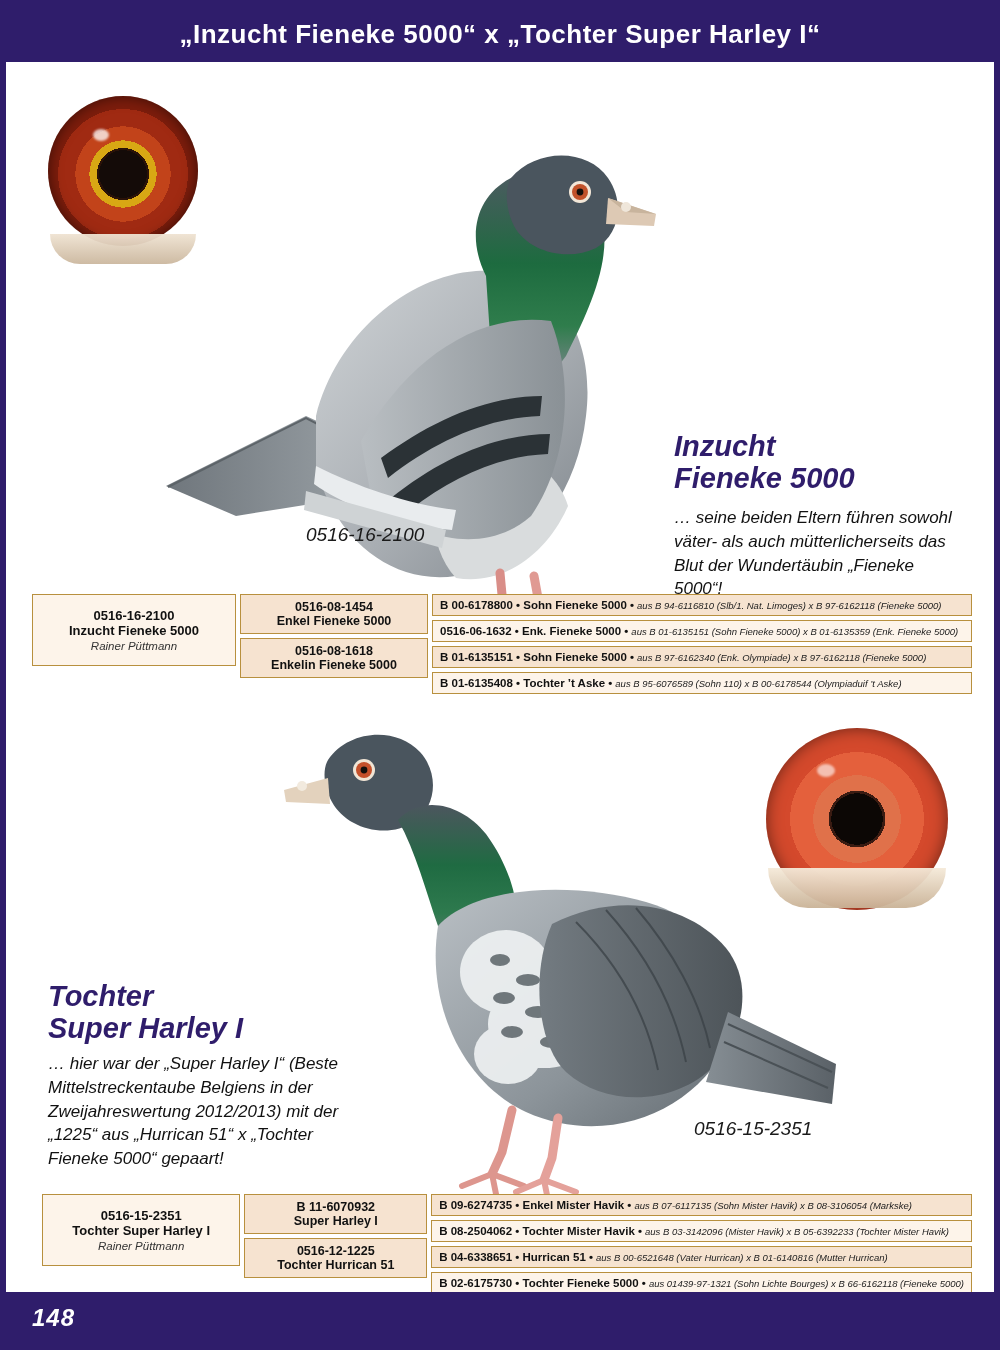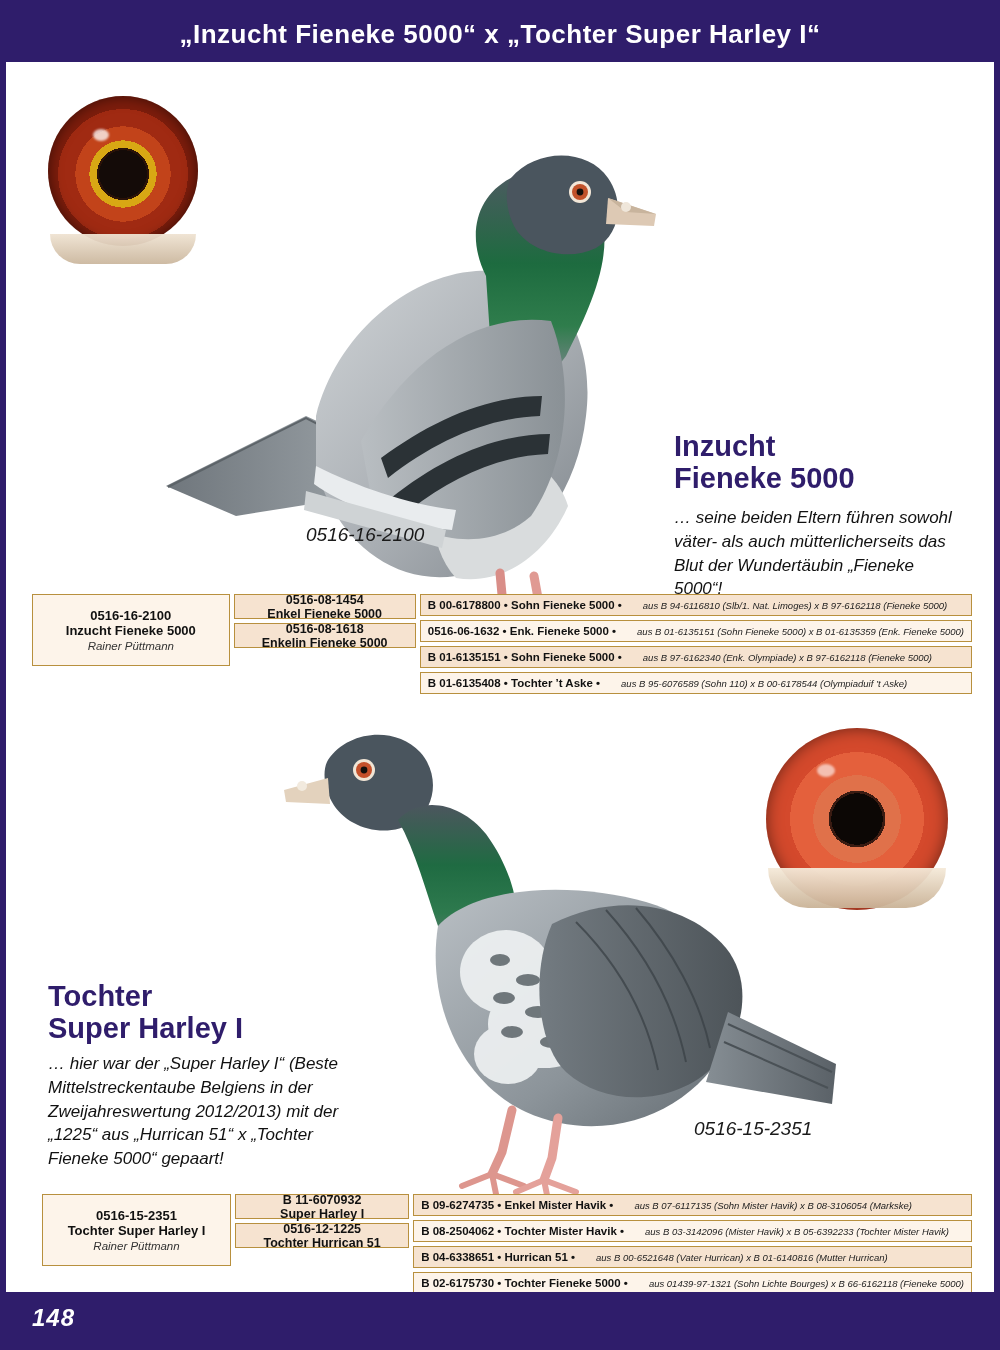--- a/index.html
+++ b/index.html
@@ -147,20 +147,21 @@
     color: #1a1a1a;
   }
   .ring-top { left: 300px; top: 518px; }
   .ring-bottom { left: 688px; top: 1112px; }
 
   
   .headline {
     position: absolute;
     color: #2f1d6b;
     font-weight: bold;
+    font-style: italic;
     font-size: 29px;
     line-height: 1.12;
   }
   .head-top { left: 668px; top: 424px; }
   .head-bottom { left: 42px; top: 974px; }
 
   .blurb {
     position: absolute;
     font-size: 17px;
     font-style: italic;
@@ -190,29 +191,29 @@
     box-sizing: border-box;
     display: flex;
     flex-direction: column;
     align-items: center;
     justify-content: center;
     text-align: center;
     padding: 4px 6px;
   }
   .cell.light { background: #fdf4ea; }
   .cell-1 { height: 72px; }
-  .cell-2 { height: 25px; }
+  .cell-2 { height: 40px; }
   .cell-3 {
     height: 22px;
     flex-direction: row;
     align-items: center;
     justify-content: flex-start;
     text-align: left;
     padding: 0 7px;
-    gap: 21px;
+    gap: 3px;
     overflow: hidden;
     white-space: nowrap;
   }
   .c-main {
     font-size: 13px;
     font-weight: bold;
     color: #111;
   }
   .c-sub {
     font-size: 12.5px;

